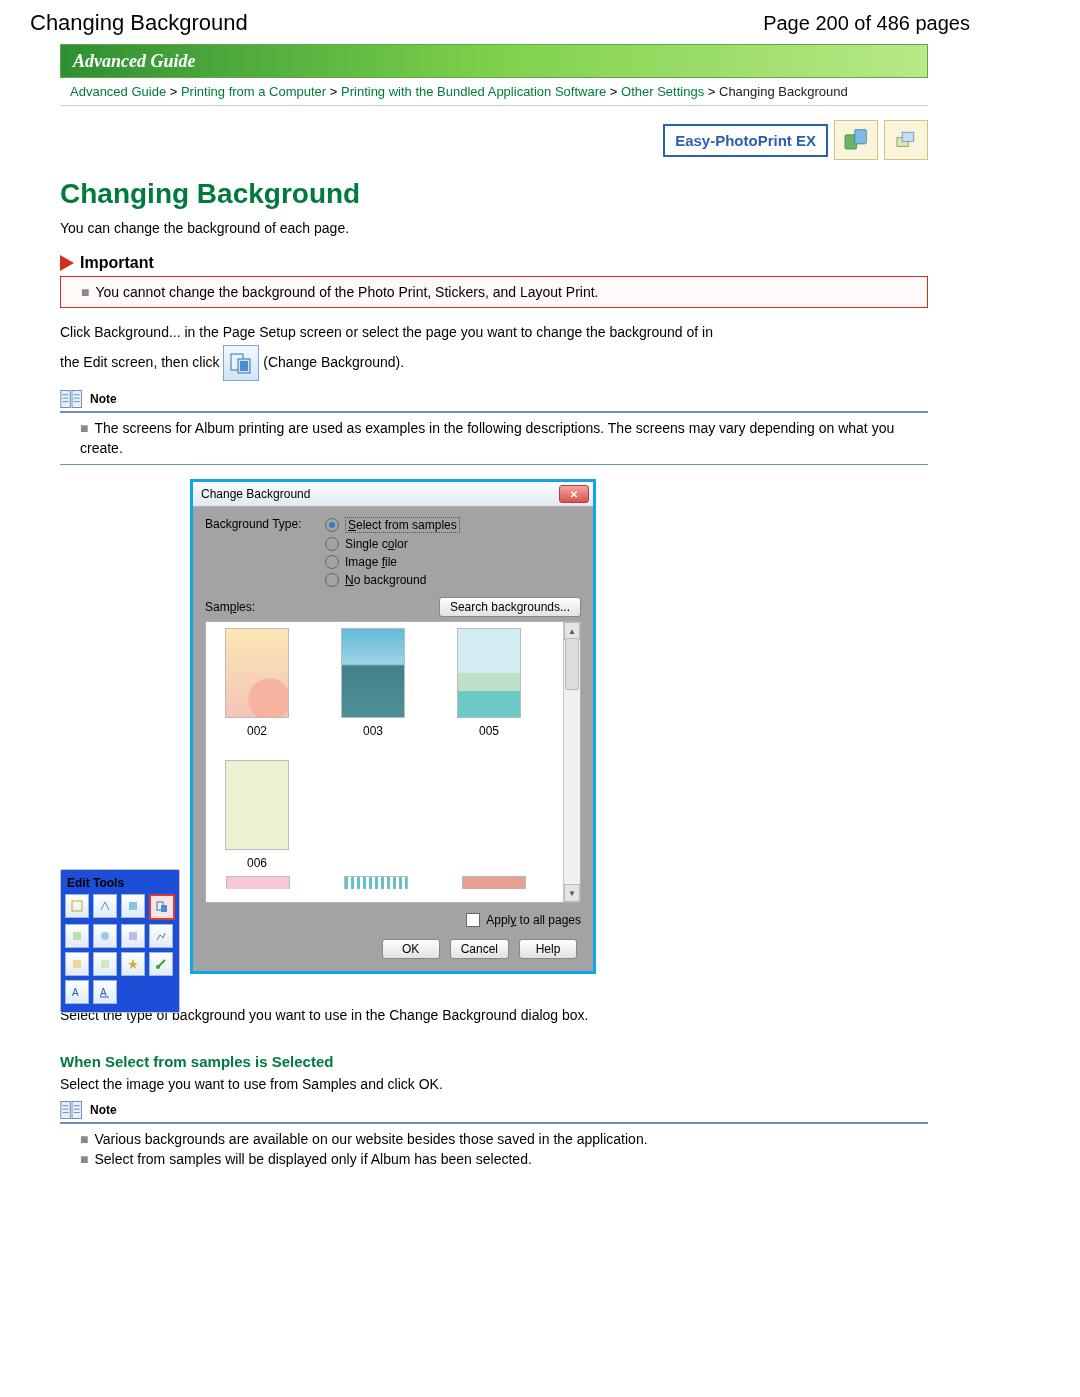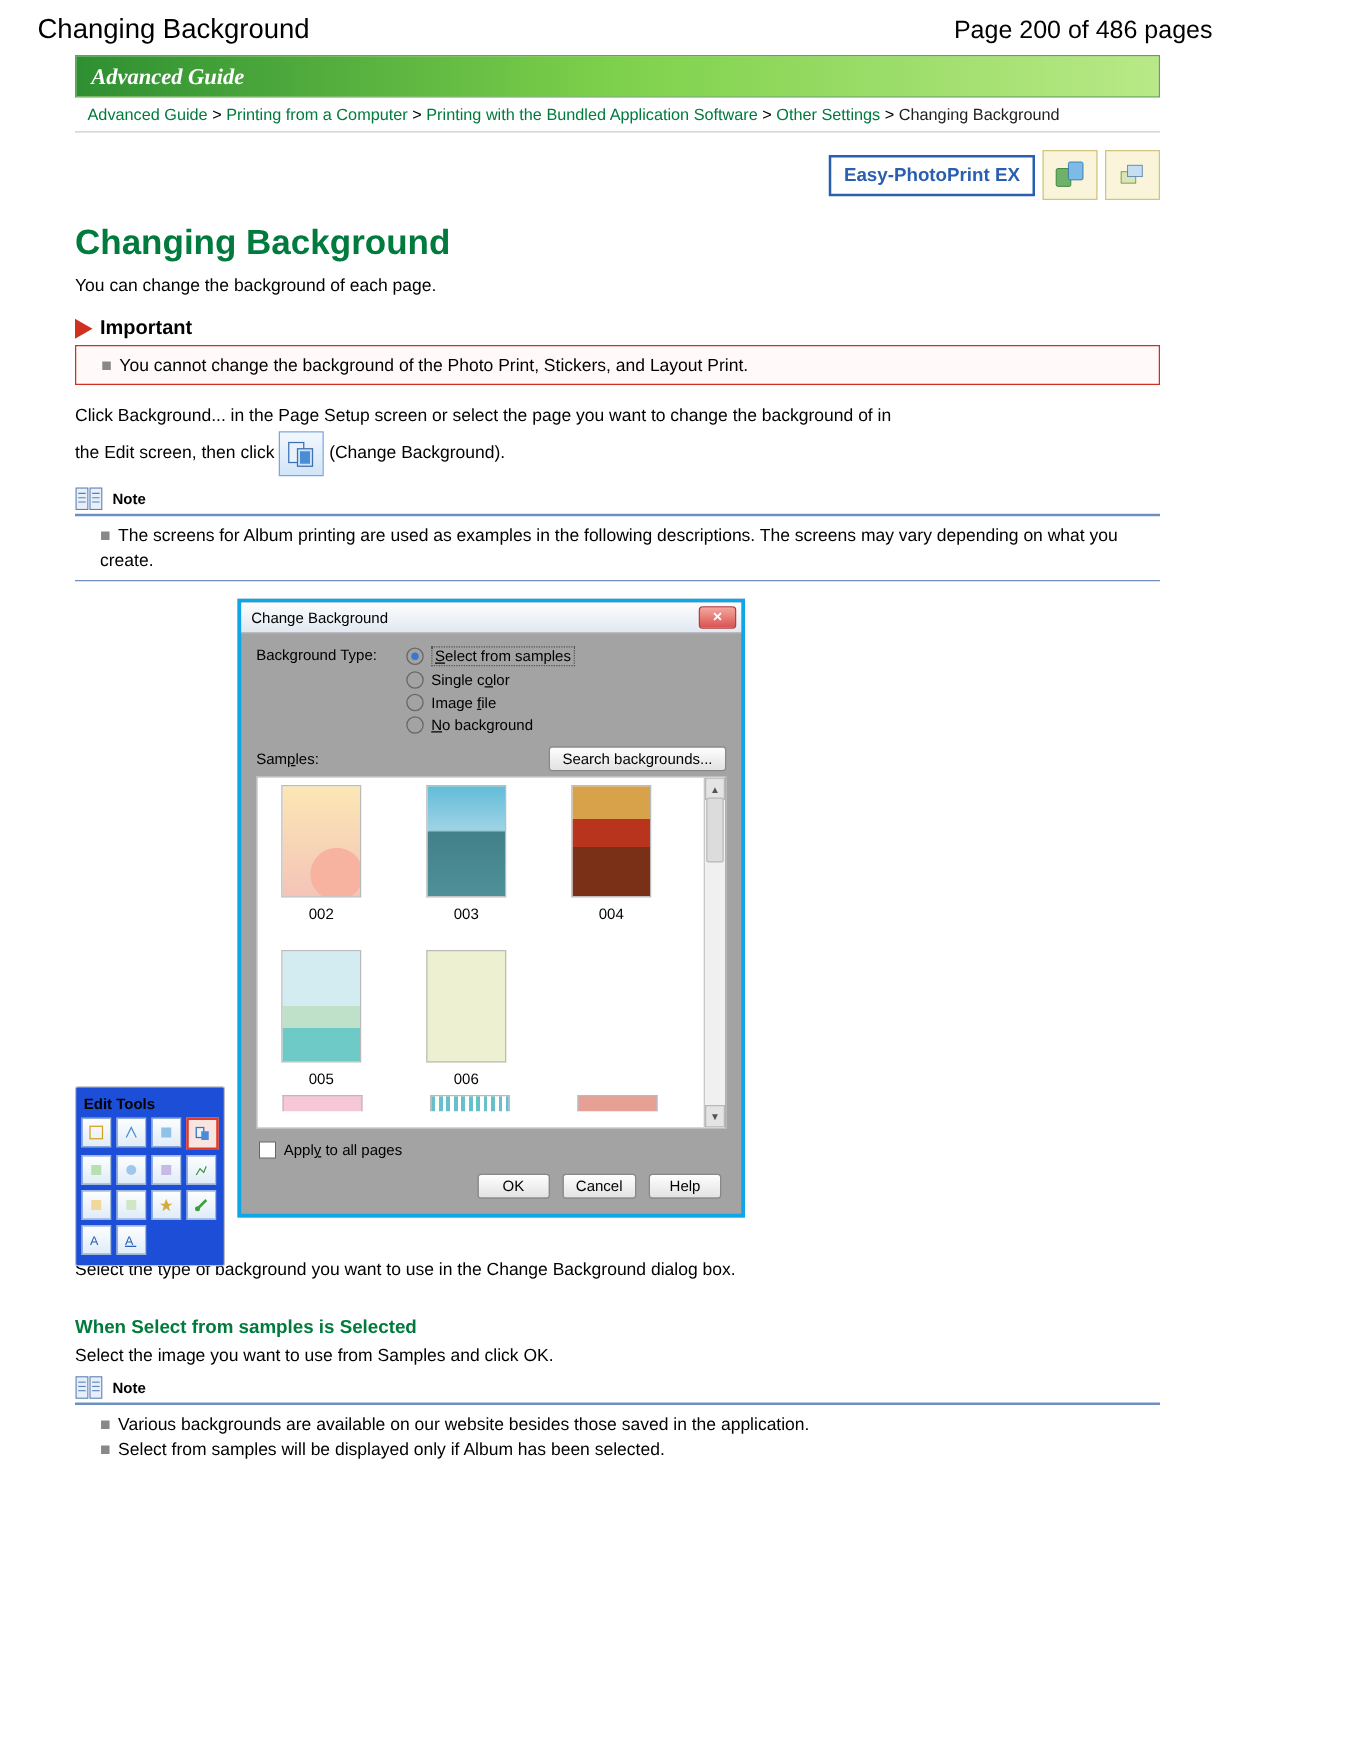--- a/index.html
+++ b/index.html
@@ -228,21 +228,21 @@
     background:#f0f0f0;border-left:1px solid #c8c8c8;
   }
   .scroll .up,.scroll .down{height:16px;background:#e4e4e4;border:1px solid #b8b8b8;display:flex;align-items:center;justify-content:center;font-size:8px;color:#555}
   .scroll .down{position:absolute;bottom:0;left:0;right:0;}
   .scroll .thumb{position:absolute;top:16px;left:1px;right:1px;height:50px;background:#dcdcdc;border:1px solid #b8b8b8;border-radius:2px;}
   .sample-grid{display:flex;flex-wrap:wrap;padding:6px 6px;gap:22px 26px;width:350px;}
   .sample-cell{width:90px;text-align:center;font-size:12px;}
   .thumb-box{width:62px;height:88px;border:1px solid #bbb;margin:0 auto 6px auto;}
   .peek-row{display:flex;gap:26px;padding:0 6px;}
   .peek{width:62px;height:12px;border:1px solid #bbb;border-bottom:none;margin:0 14px;}
-  .apply-row{display:flex;align-items:center;gap:6px;margin:10px 0 12px 2px;}
+  .apply-row{display:flex;align-items:center;gap:6px;margin:10px 0 12px 2px;justify-content:flex-end;}
   .checkbox{width:12px;height:12px;border:1px solid #666;background:#fff;}
   .btn-row{display:flex;justify-content:flex-end;gap:10px;padding-right:4px;}
   .btn-row .btn{min-width:58px;text-align:center;}
   .underline{text-decoration:underline;}
   .line{line-height:1.8;}
   h3.green{color:#007a3d;font-size:15px;margin:30px 0 6px 0;}
   
   .bg001{background:linear-gradient(135deg,#f3e6f4 0%,#f7d5e2 50%,#e9dcf4 100%);}
   .bg002{background:radial-gradient(circle at 70% 80%, #f7b3a0 0 25%, transparent 26%),linear-gradient(#fbe7b5,#f4c4b8);}
   .bg003{background:linear-gradient(#62bcd8,#9fd3e5 40%,#42808a 42%,#4f9198);}
@@ -446,21 +446,20 @@
 
         <div class="samples-head">
           <span><span>Sam</span><span class="underline">p</span><span>les:</span></span>
           <button class="btn">Search backgrounds...</button>
         </div>
 
         <div class="samples-box">
           <div class="sample-grid">
             <div class="sample-cell"><div class="thumb-box bg002"></div><span>002</span></div>
             <div class="sample-cell"><div class="thumb-box bg003"></div><span>003</span></div>
-            <div class="sample-cell"><div class="thumb-box bg004"></div><span>004</span></div>
             <div class="sample-cell"><div class="thumb-box bg005"></div><span>005</span></div>
             <div class="sample-cell"><div class="thumb-box bg006"></div><span>006</span></div>
           </div>
           <div class="peek-row">
             <div class="peek pk1"></div>
               <div class="peek pk2"></div>
               <div class="peek pk3"></div>
           </div>
           <div class="scroll">
             <div class="up">▲</div>

